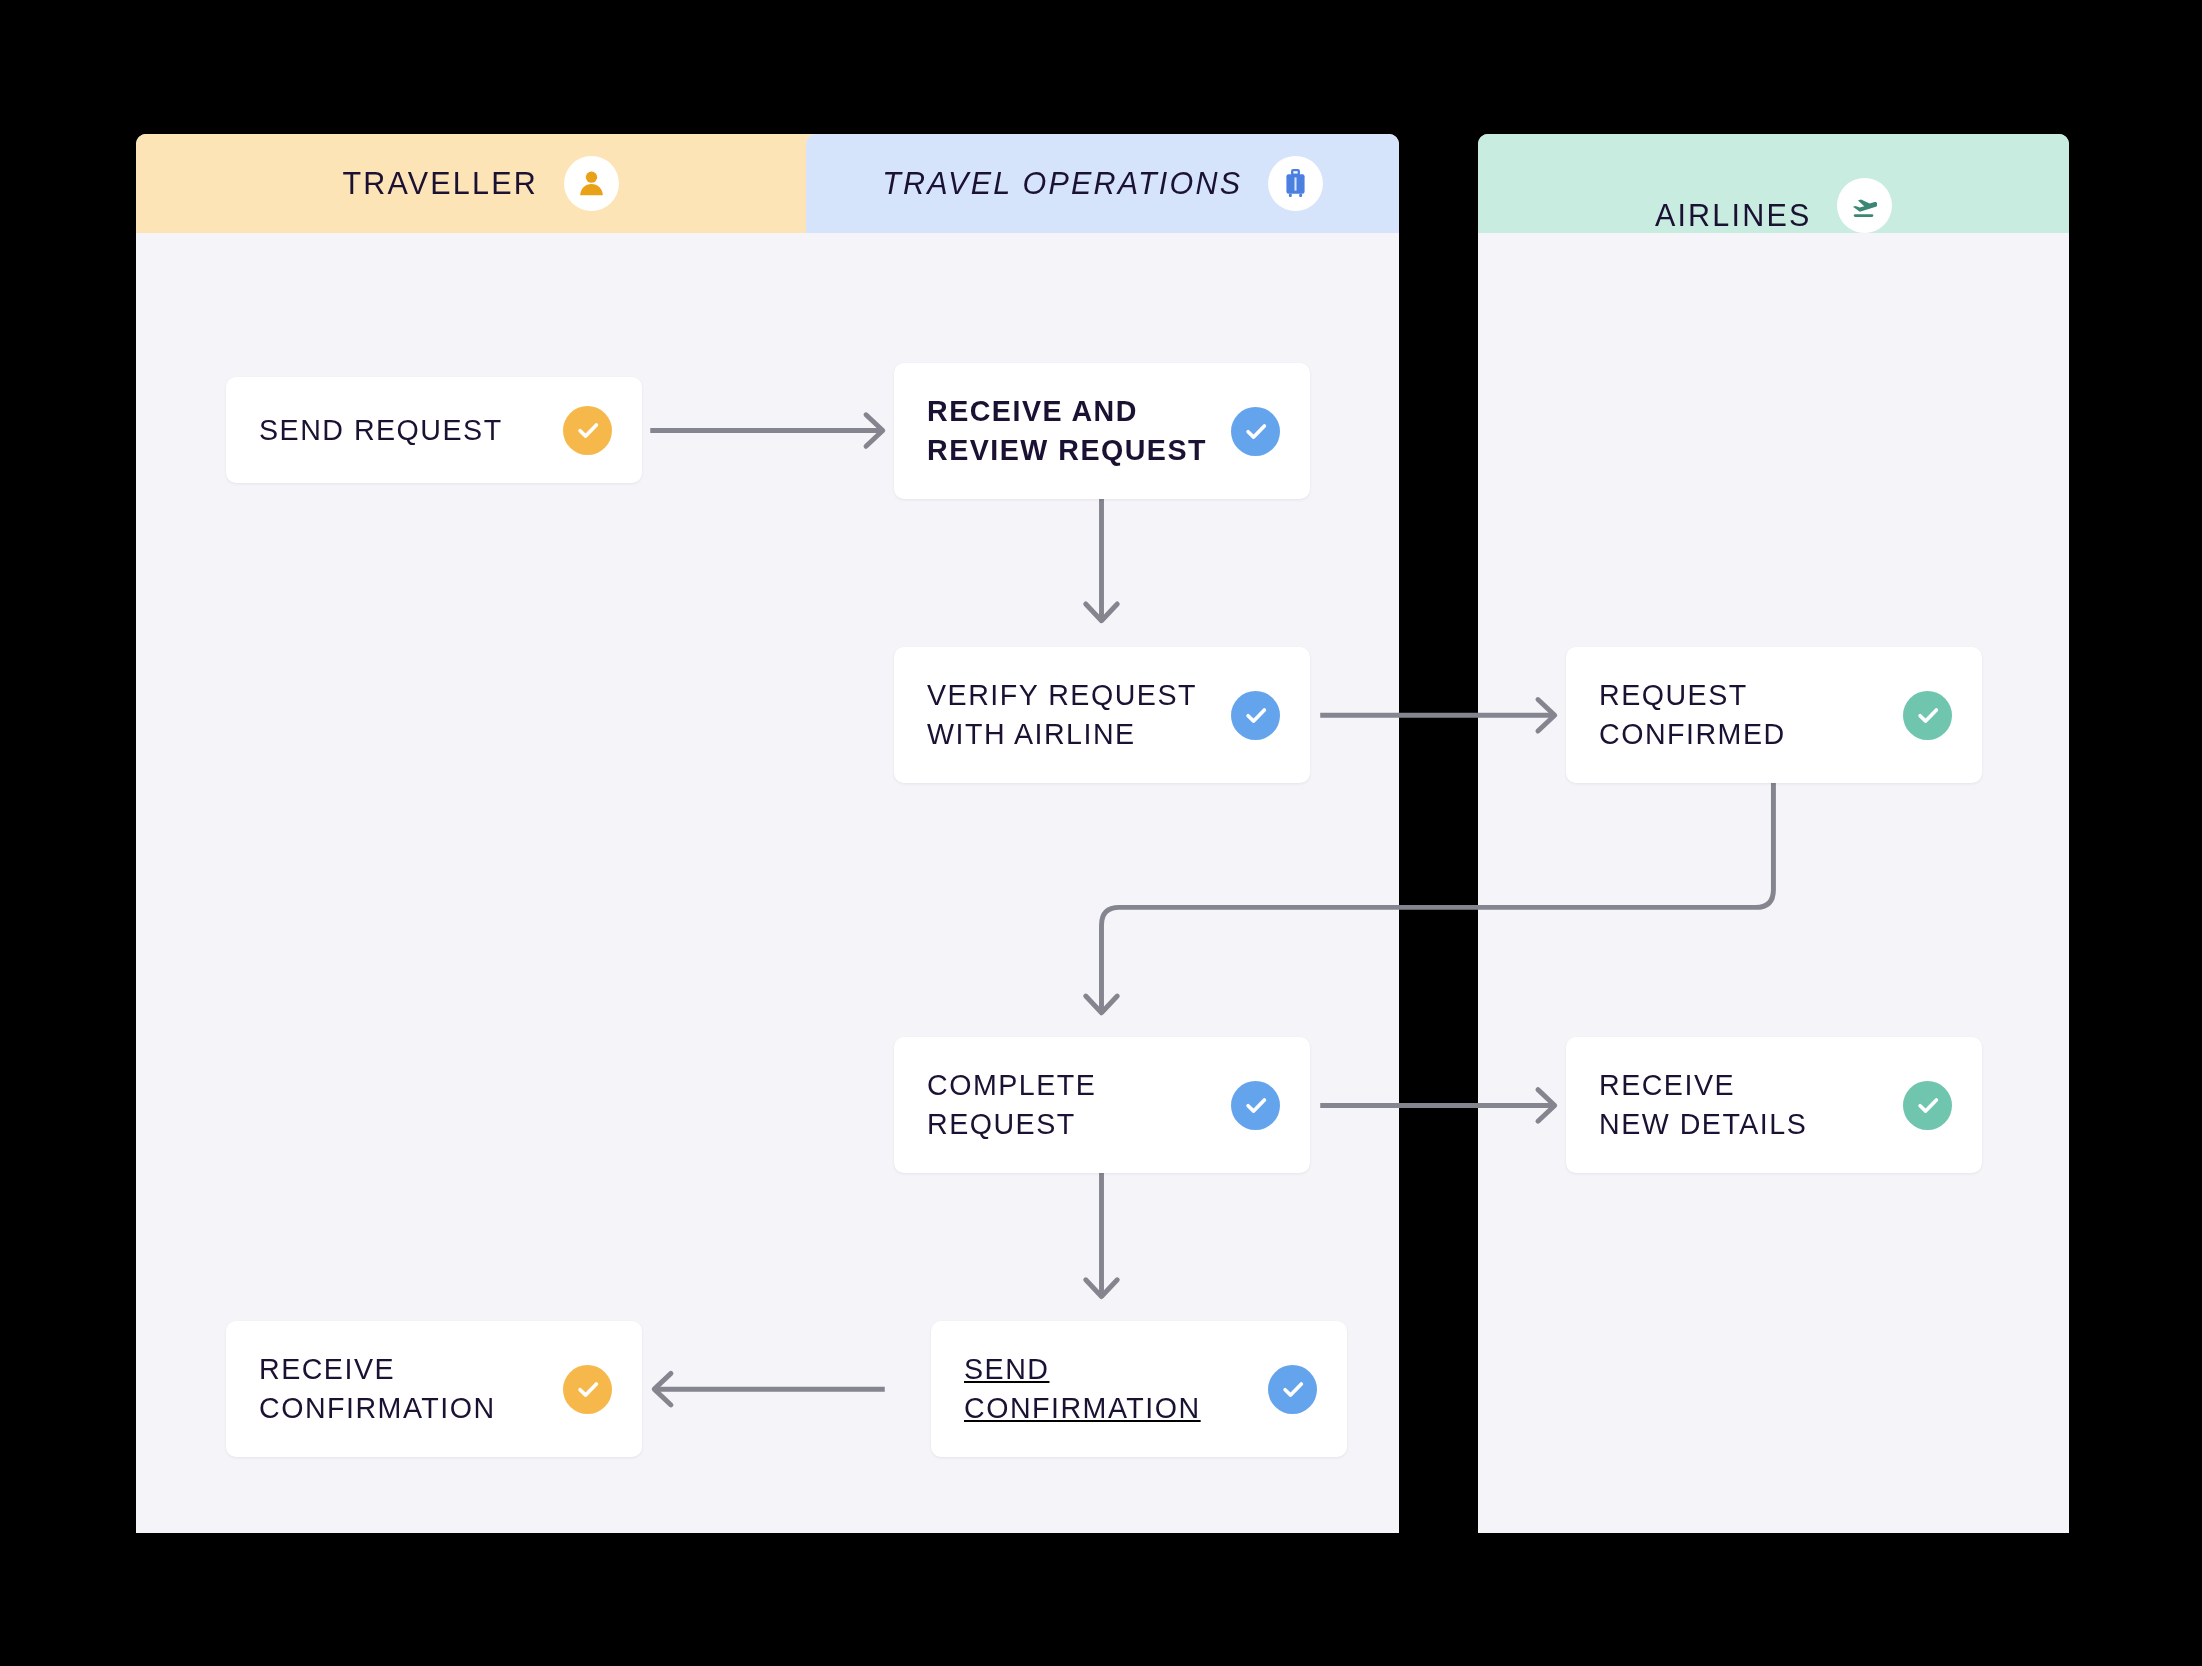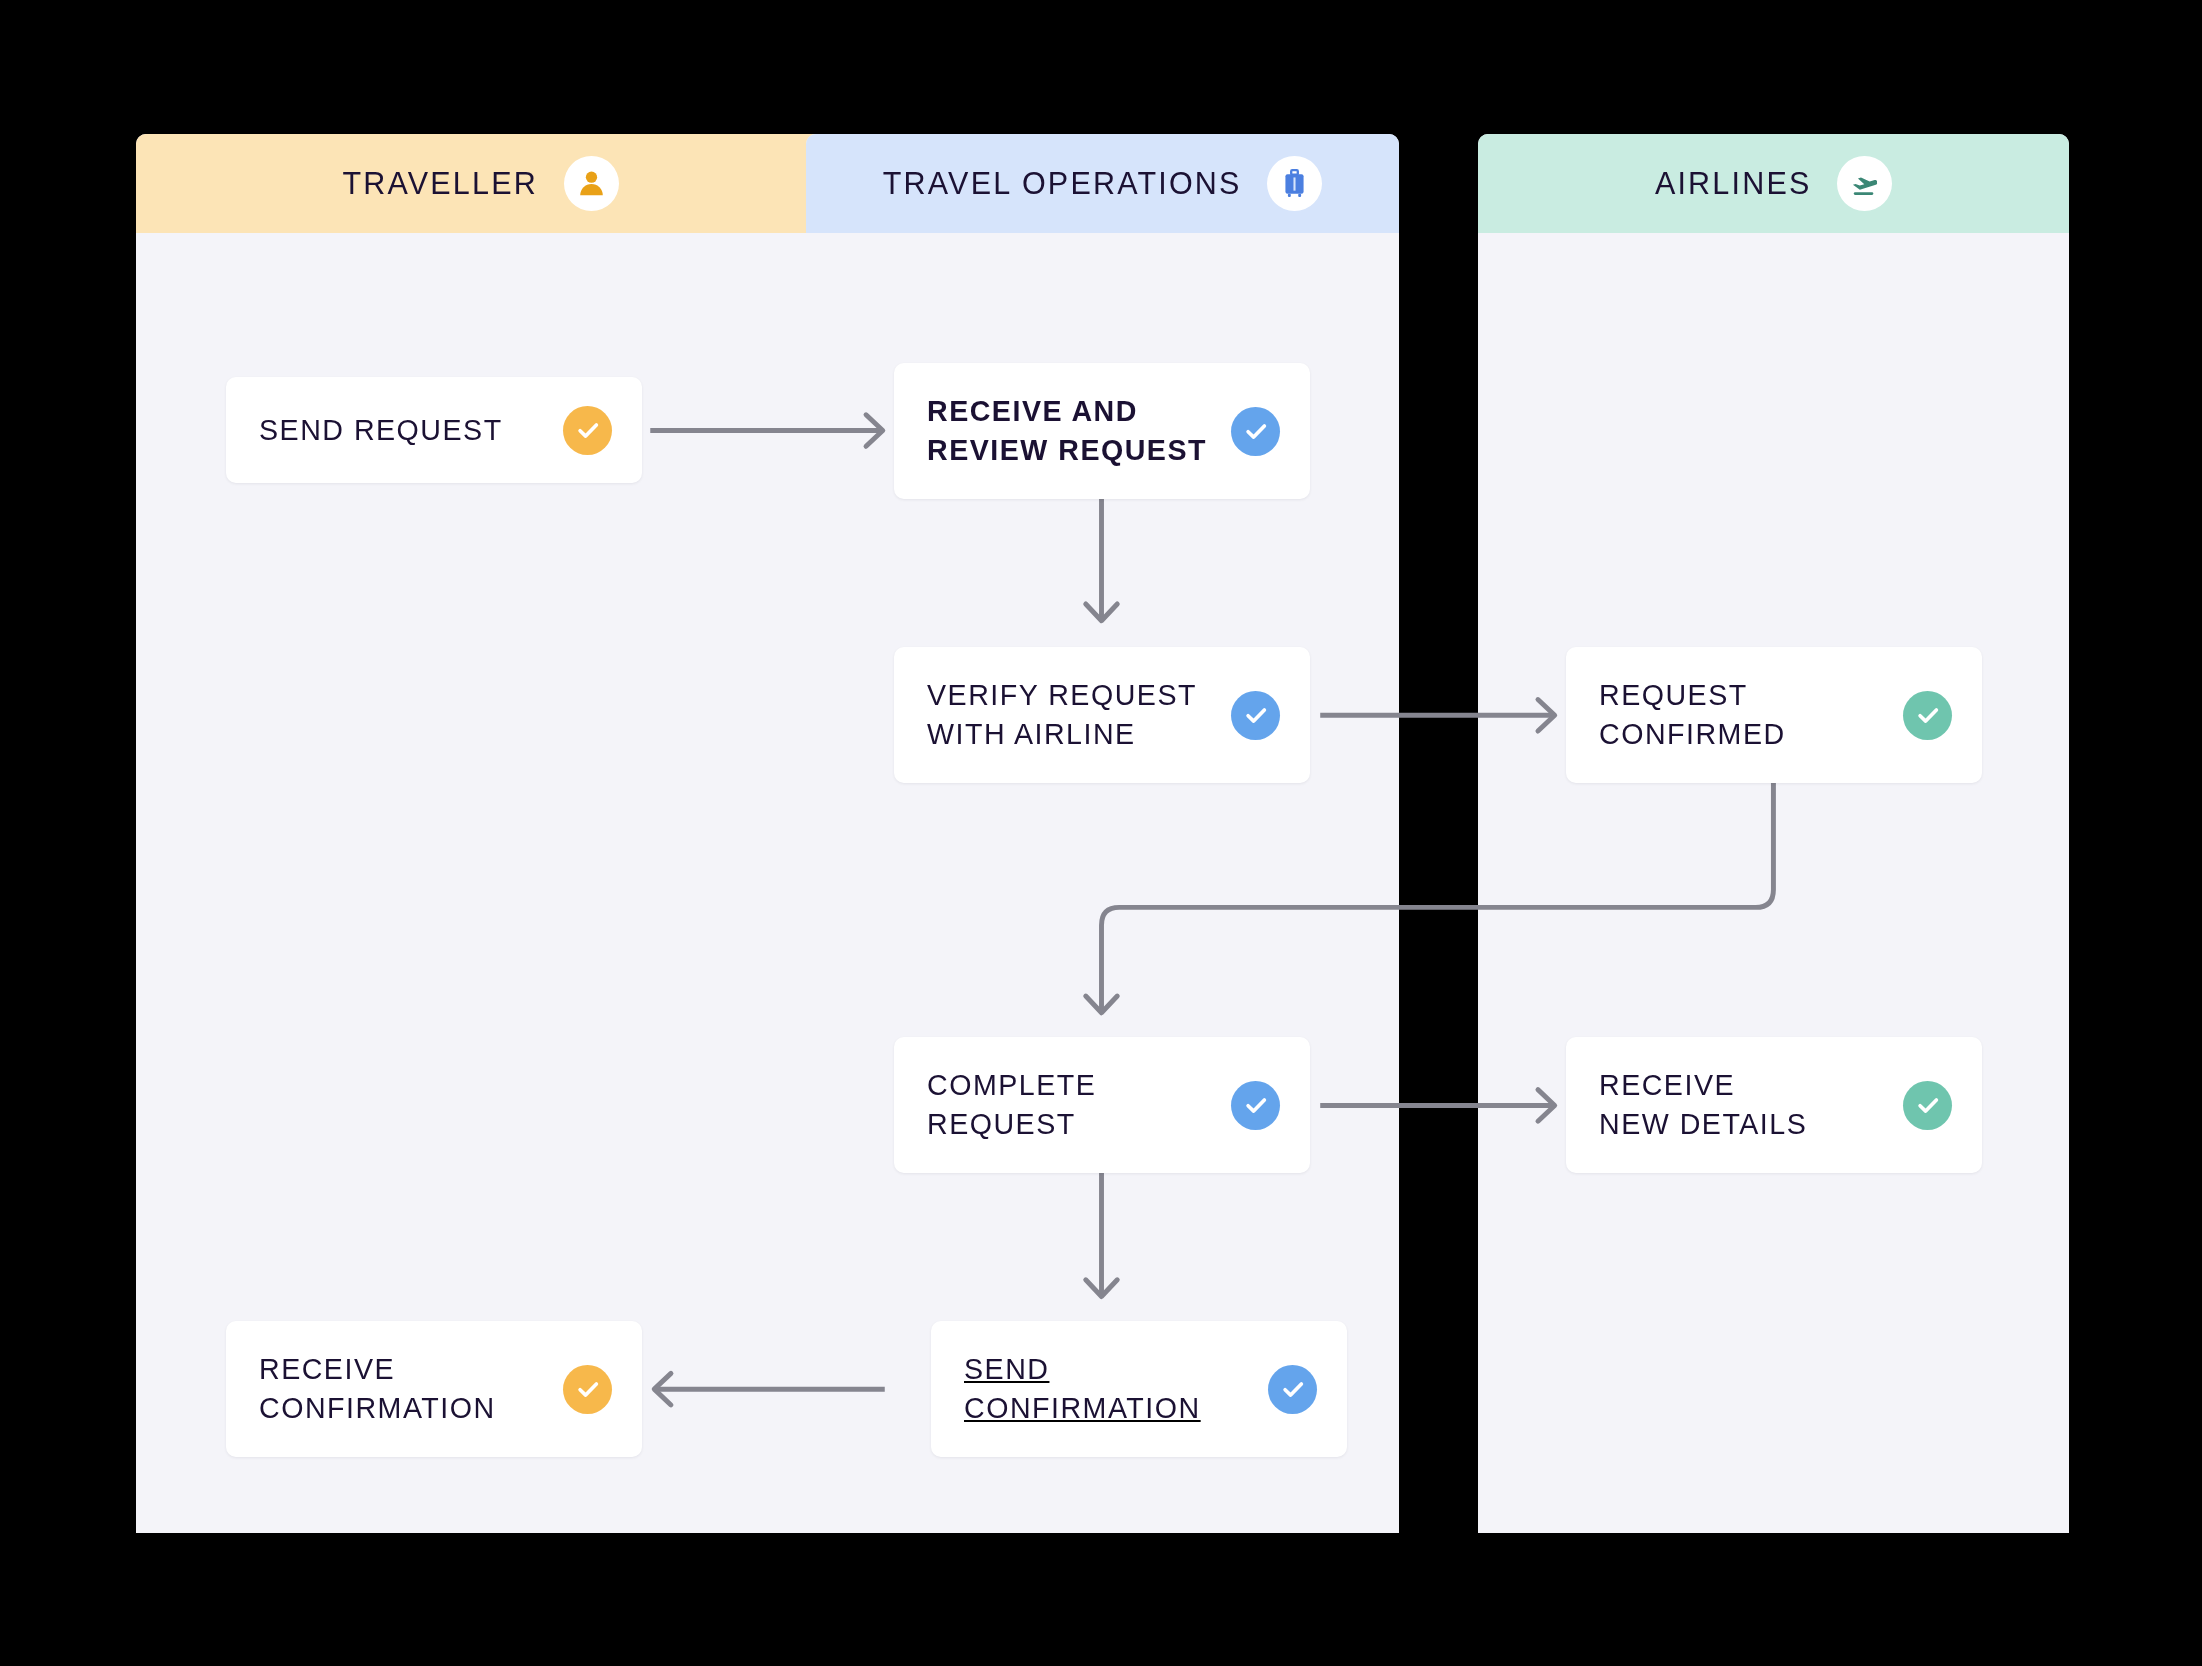--- a/index.html
+++ b/index.html
@@ -42,37 +42,37 @@
       <span class="lane-title">TRAVELLER</span>
       <span class="lane-badge">
         <svg width="33" height="33" viewBox="0 0 24 24">
             <circle cx="12" cy="7.4" r="4.1" fill="#e9a117"></circle>
             <path d="M3.8 20.5a8.2 8.2 0 0 1 16.4 0z" fill="#e9a117"></path>
           </svg>
       </span>
     </div>
   </div>
 
-  <div class="lane" style="left:806px;width:593px;">
+  <div class="lane" style="left:806px;width:593px;font-style:italic;">
     <div class="lane-head" style="background:#d6e4fb;">
       <span class="lane-title">TRAVEL OPERATIONS</span>
       <span class="lane-badge">
         <svg width="33" height="33" viewBox="0 0 24 24">
           <rect x="9.6" y="2.3" width="4.8" height="3.3" rx="0.7" fill="none" stroke="#4b7fe0" stroke-width="1.7"></rect>
           <rect x="5.4" y="5.3" width="13.2" height="14.2" rx="1.5" fill="#4b7fe0"></rect>
           <rect x="11.25" y="7.6" width="1.5" height="9.6" fill="#d6e4fb"></rect>
           <rect x="7.2" y="19.4" width="2.1" height="2.4" rx="0.8" fill="#4b7fe0"></rect>
           <rect x="14.7" y="19.4" width="2.1" height="2.4" rx="0.8" fill="#4b7fe0"></rect>
         </svg>
       </span>
     </div>
   </div>
 
   <div class="lane" style="left:1478px;width:591px;">
-    <div class="lane-head" style="background:#c9ece1;">
+    <div class="lane-head" style="background:#c9ece1;align-items:flex-end;">
       <span class="lane-title">AIRLINES</span>
       <span class="lane-badge">
         <svg width="33" height="33" viewBox="0 0 24 24">
           <path d="M21.1 11.2c.25.73-.16 1.52-.9 1.75L8.6 16.6 3.6 12.9l1.9-.62 3.1 1.25 3.25-1.05-4.6-4.2 2.2-.72 6.3 3.05 3.6-1.17c.74-.24 1.53.15 1.75.9z" fill="#3b8775"></path>
           <rect x="4.2" y="18.4" width="14.2" height="1.9" rx=".95" fill="#3b8775"></rect>
         </svg>
       </span>
     </div>
   </div>
 

